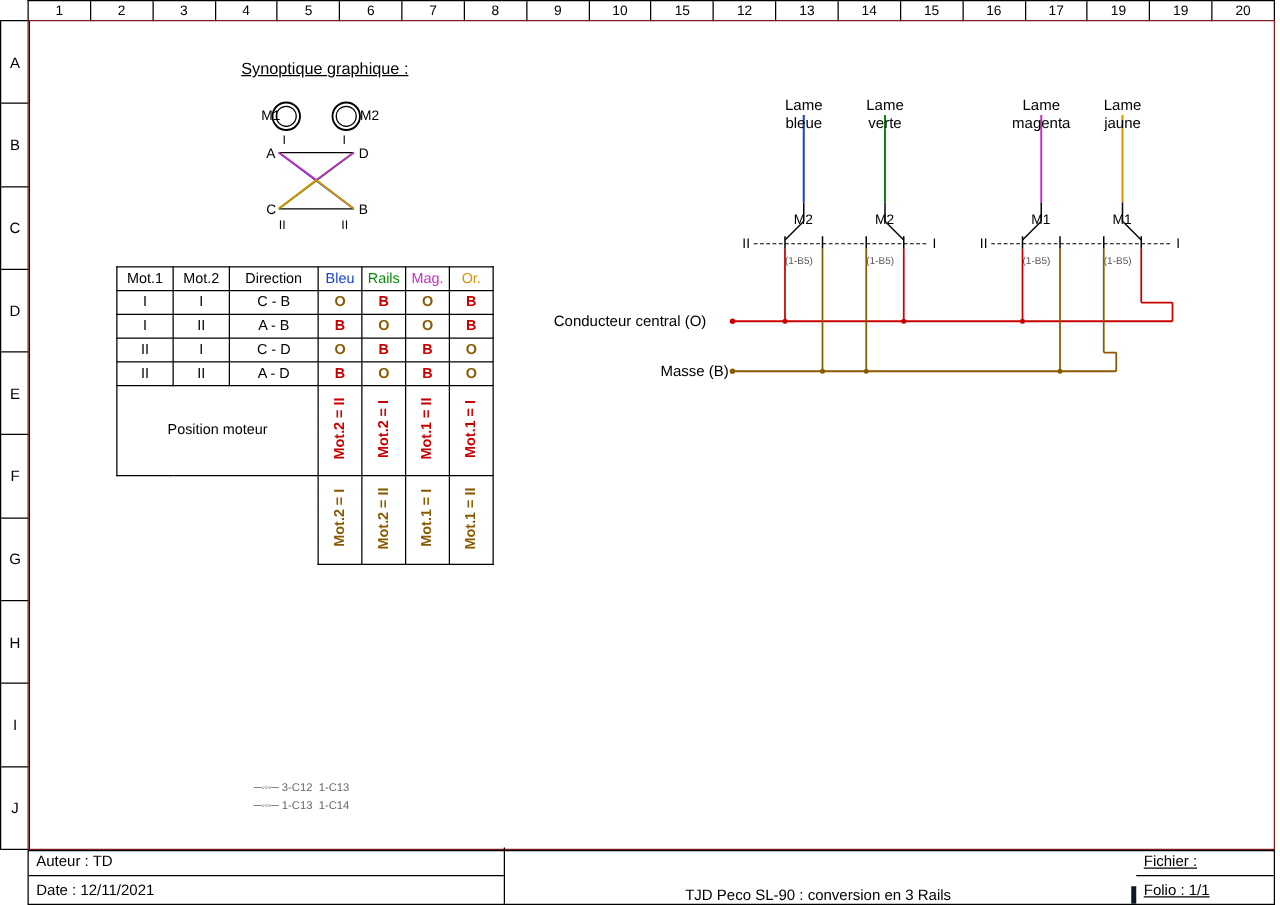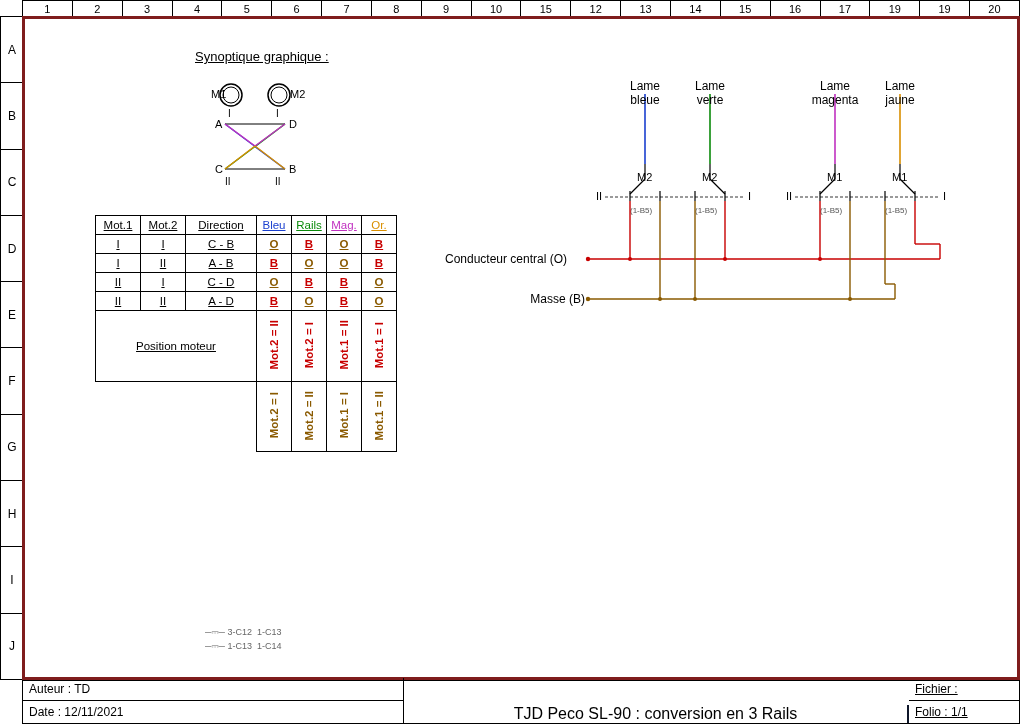--- a/index.html
+++ b/index.html
@@ -2,37 +2,37 @@
 <html><head>
 <meta charset="utf-8">
 <style>
 html, body { margin:0; padding:0; font-family: Arial, sans-serif; font-size:12px; color:#000; background:#fff; }
 .sheet { width:1024px; height:724px; position:relative; box-sizing:border-box; }
 
 .grid-cols { position:absolute; top:0; left:22px; right:4px; height:16px; display:flex; border-top:1px solid #000; border-left:1px solid #000; }
 .grid-cols div { flex:1; border-right:1px solid #000; text-align:center; line-height:16px; font-size:11px; }
 .grid-rows { position:absolute; top:16px; left:0; width:22px; bottom:44px; display:flex; flex-direction:column; border-left:1px solid #000; border-top:1px solid #000; border-right:1px solid #000; }
 .grid-rows div { flex:1; border-bottom:1px solid #000; text-align:center; display:flex; align-items:center; justify-content:center; font-size:12px; }
-.drawing-area { position:absolute; left:22px; top:16px; right:4px; bottom:44px; border:3px solid #7f1d1d; }
+.drawing-area { position:absolute; left:22px; top:16px; right:4px; bottom:44px; border:1px solid #7f1d1d; }
 .titleblock { position:absolute; left:22px; right:4px; bottom:0; height:44px; border:1px solid #000; box-sizing:border-box; display:flex; font-size:12px;align-items:flex-end; }
 .tb-left { width:380px; display:flex; flex-direction:column; border-right:1px solid #000; }
 .tb-left div { flex:1; padding:4px 6px; }
 .tb-left div:first-child { border-bottom:1px solid #000; }
-.tb-center { flex:1; border-right:2px solid #0f172a; display:flex; align-items:center; justify-content:center; font-size:16px; }
+.tb-center { flex:1; border-right:4px solid #0f172a; display:flex; align-items:center; justify-content:center; font-size:12px; }
 .tb-right { width:110px; display:flex; flex-direction:column;text-decoration:underline; }
 .tb-right div { flex:1; padding:4px 6px; }
 .tb-right div:first-child { border-bottom:1px solid #000; }
 
 
 .syn-title { position:absolute; left:170px; top:30px; text-decoration:underline; font-size:13px; }
 .graphic { position:absolute; left:170px; top:60px; width:120px; height:110px; }
 
 
 .table { position:absolute; left:70px; top:196px; border-collapse:collapse; font-size:11.5px; }
-.table th, .table td { border:1px solid #000; text-align:center; padding:3px 0; background:#fff;text-decoration:underline; }
+.table th, .table td { border:1px solid #000; text-align:center; padding:3px 0; background:#fff; }
 .table th { font-weight:normal; }
 .wcol1 { width:44px; } .wcol2 { width:44px; } .wcol3 { width:70px; } .wcol4 { width:34px; }
 .c-blue { color:#1a3fcf; } .c-green { color:#0a8a0a; } .c-mag { color:#c030c0; } .c-or { color:#d98f00; }
 .red { color:#c80000; font-weight:bold; } .brown { color:#8a5a00; font-weight:bold; }
 .rot { writing-mode:vertical-rl; transform:rotate(180deg); white-space:nowrap; padding:6px 0; display:inline-block; }
 .vtd { height:60px; }
 
 
 .schem { position:absolute; left:430px; top:60px; width:540px; height:260px; }
 .lbl { position:absolute; font-size:12px; text-align:center; width:60px; }

